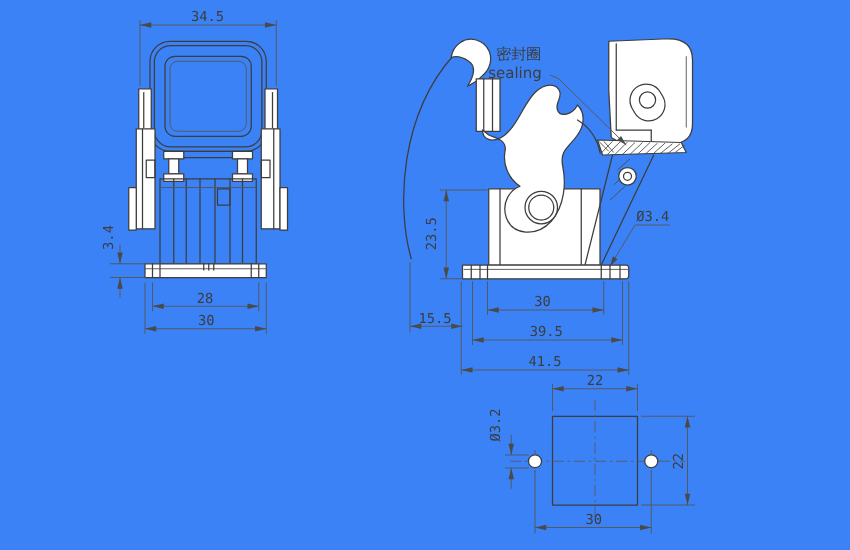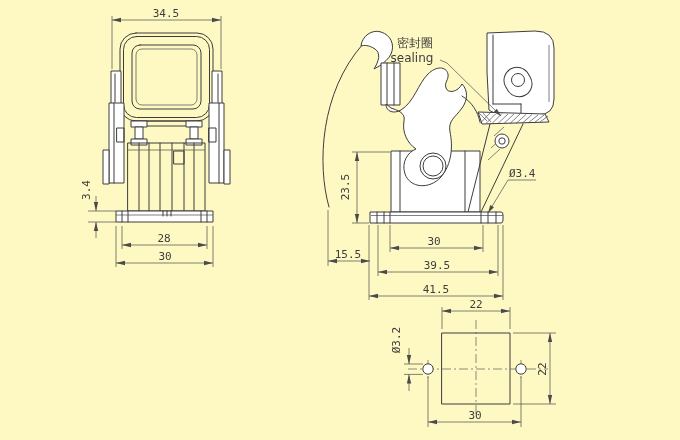--- a/index.html
+++ b/index.html
@@ -1,16 +1,16 @@
 <!DOCTYPE html>
 <html><head>
 <meta charset="utf-8">
 <style>
   html,body{margin:0;padding:0;background:#ffffff;}
-  .canvas{width:680px;height:440px;background:#fef9c3;position:relative;overflow:hidden;}
+  .canvas{width:680px;height:440px;background:#3b82f6;position:relative;overflow:hidden;}
   svg{display:block;}
   .obj{stroke:#3d3d3d;stroke-width:1;fill:none;stroke-linecap:round;stroke-linejoin:round;}
   .objf{stroke:#3d3d3d;stroke-width:1;fill:#ffffff;stroke-linejoin:round;}
   .thin{stroke:#565656;stroke-width:0.75;fill:none;}
   .hatch{stroke:#4a4a4a;stroke-width:0.7;fill:none;}
   .cl{stroke:#5a5a5a;stroke-width:0.7;fill:none;stroke-dasharray:9 3 2 3;}
   .arr{fill:#4a4a4a;stroke:none;}
   .dim{font-family:"DejaVu Sans Mono",monospace;font-size:11px;fill:#3d3d3d;}
   .label{font-family:"DejaVu Sans","Liberation Sans",sans-serif;font-size:12px;fill:#3d3d3d;}
 </style>

